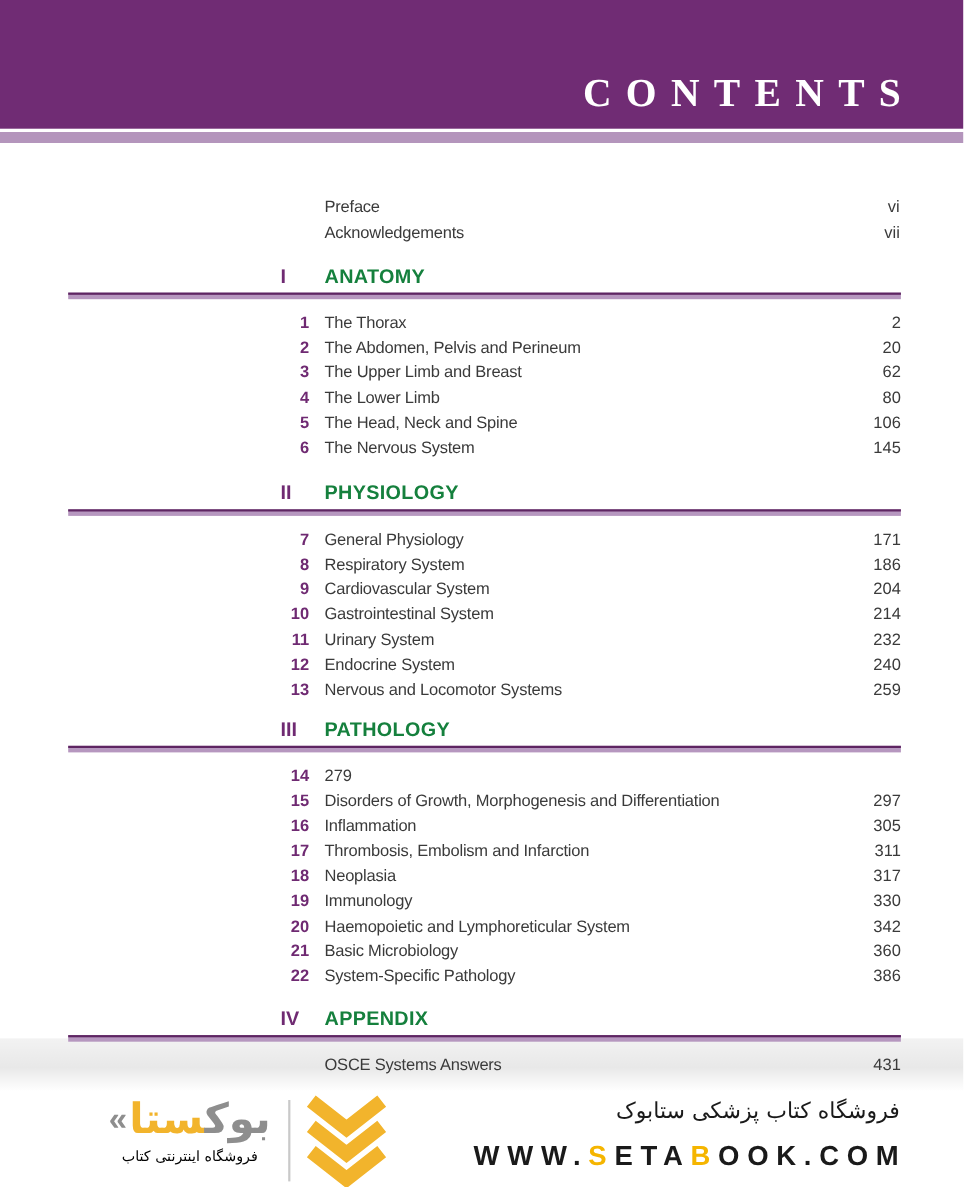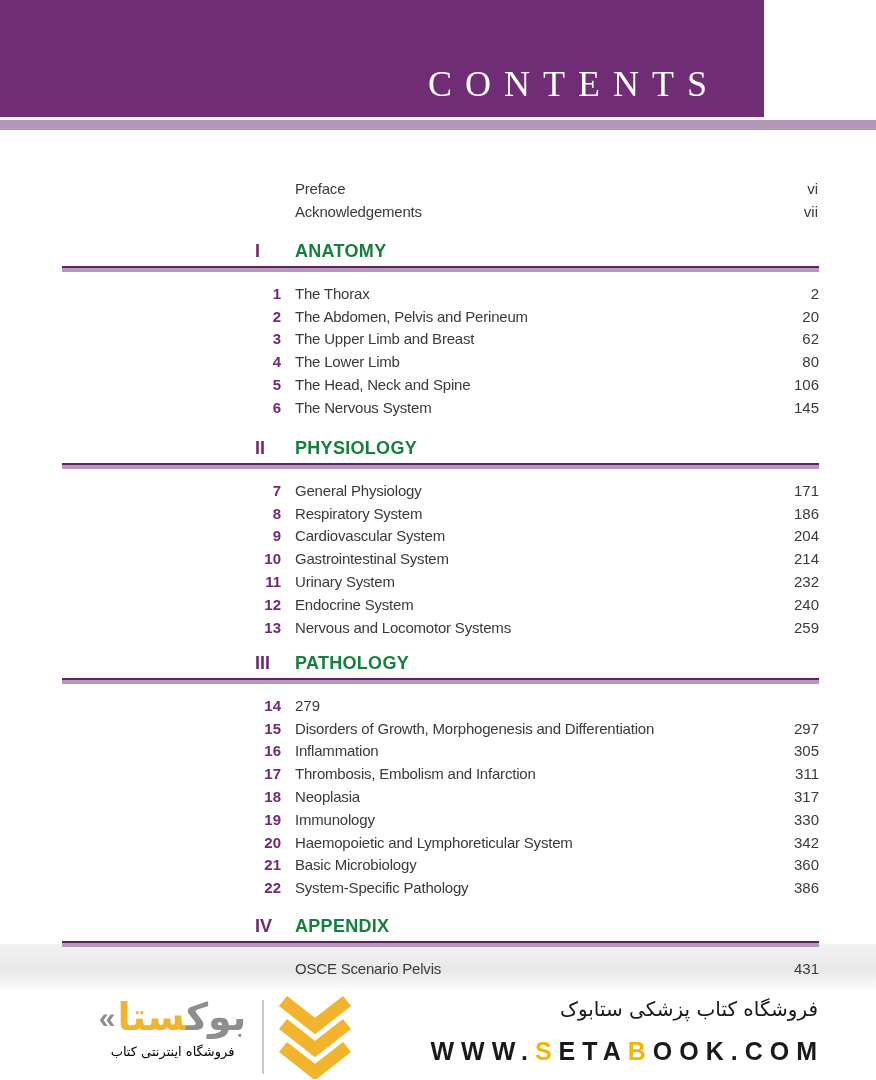--- a/index.html
+++ b/index.html
@@ -1,21 +1,21 @@
 <!DOCTYPE html>
 <html><head>
 <meta charset="utf-8">
 <style>
   html,body{margin:0;padding:0;background:#fff;}
   .page{position:relative;width:876px;height:1080px;background:#ffffff;overflow:hidden;
         font-family:"Liberation Sans",sans-serif;color:#3a3a3a;}
 
   
-  .banner{position:absolute;top:0;left:0;width:764px;height:117px;background:#702c74;
-          display:flex;justify-content:flex-end;align-items:flex-end;}
+  .banner{position:absolute;top:0;left:0;width:876px;height:117px;background:#702c74;
+          display:flex;justify-content:flex-end;align-items:flex-end;font-weight:bold;}
   .banner-title{font-family:"Liberation Serif","DejaVu Serif",serif;font-size:36px;color:#ffffff;
                 letter-spacing:13px;padding:0 44px 12px 0;white-space:nowrap;}
   .stripe{position:absolute;top:120px;left:0;width:876px;height:10px;background:#b495bc;}
 
   
   .front-matter{position:absolute;left:250px;top:177px;width:568px;}
   .row{display:flex;align-items:center;height:22.8px;font-size:15px;color:#3a3a3a;}
   .chap-num{width:31px;text-align:right;margin-right:14px;font-weight:bold;color:#6f2a72;flex:0 0 31px;}
   .chap-title{flex:1;letter-spacing:-0.2px;}
   .chap-page{text-align:right;white-space:nowrap;}
@@ -219,21 +219,21 @@
 
   <div class="section sec-appendix">
     <div class="section-head">
       <span class="sec-numeral">IV</span>
       <span class="sec-title">APPENDIX</span>
     </div>
     <div class="sec-rule"></div>
     <div class="chapters">
       <div class="row">
         <span class="chap-num"></span>
-        <span class="chap-title">OSCE Scenario Pelvis</span>
+        <span class="chap-title">OSCE Systems Answers</span>
         <span class="chap-page">431</span>
       </div>
     </div>
   </div>
 
   <div class="footer">
     <div class="logo">
       <div class="logo-line">
         <span class="guillemet">«</span>
         <span class="wordmark"><span class="wm-gray">بوک</span><span class="wm-yellow">ستا</span></span>

